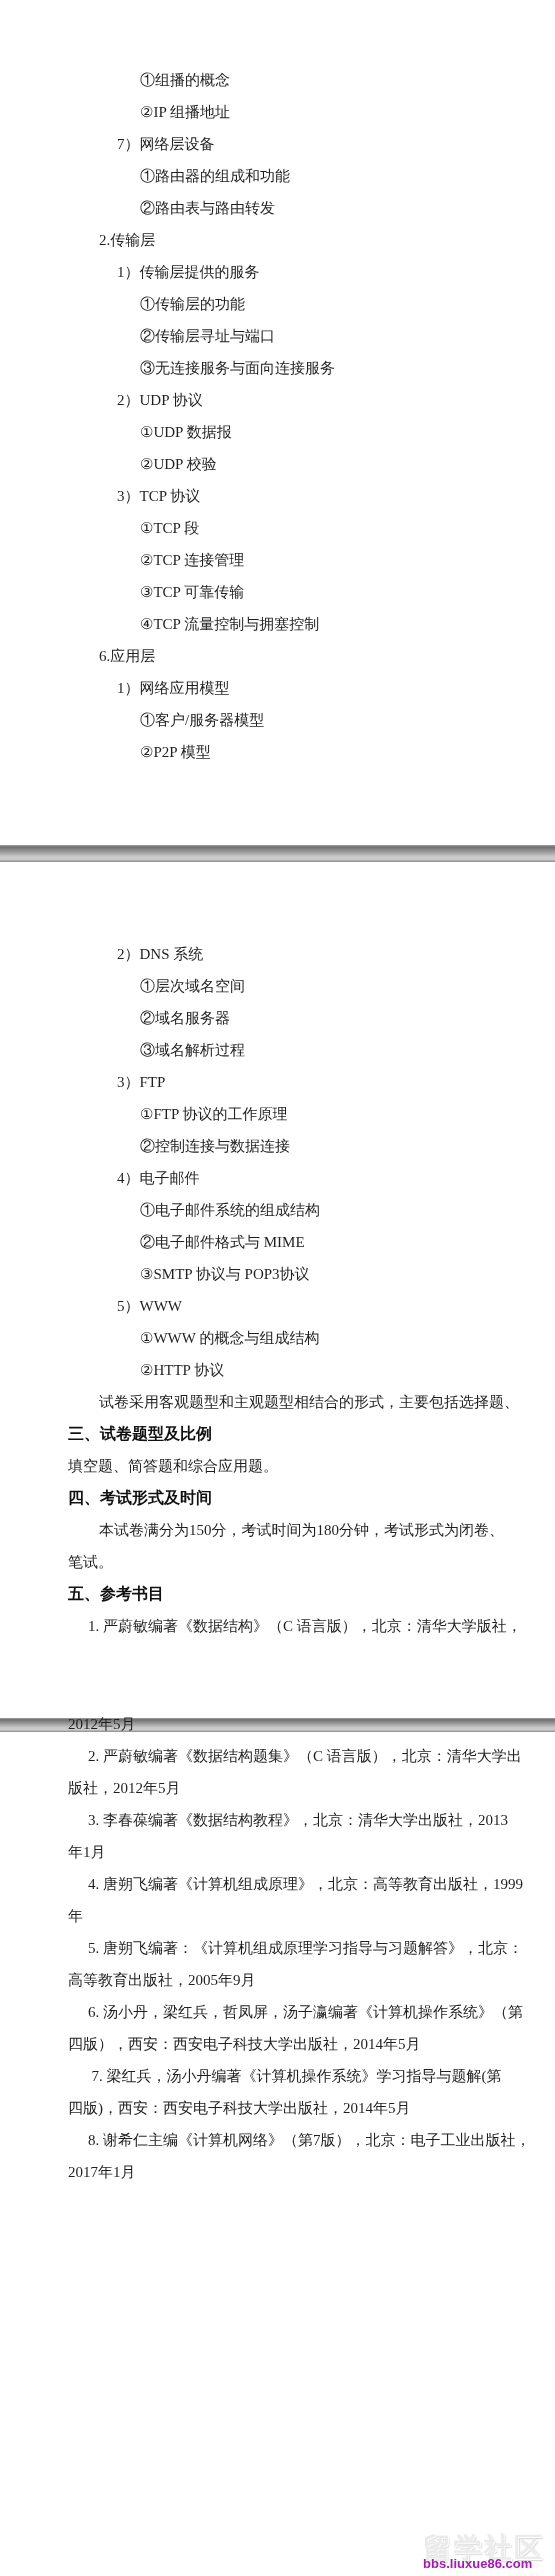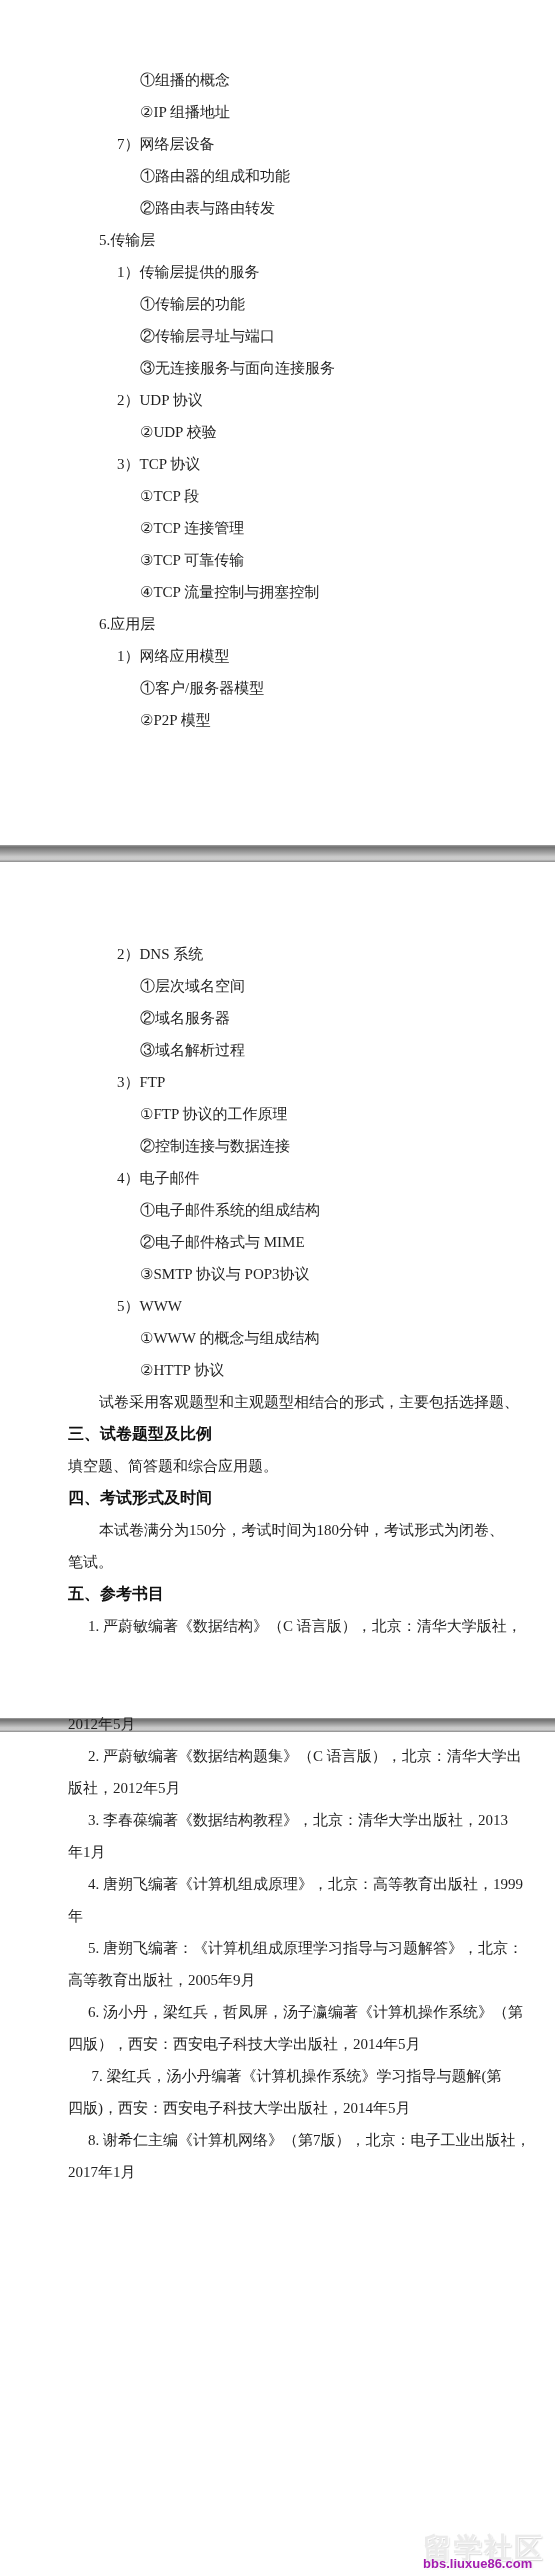--- a/index.html
+++ b/index.html
@@ -69,26 +69,27 @@
 <body>
 
 <div class="doc">
 
   <section class="page" id="page-1">
       <p class="line i3">①组播的概念</p>
       <p class="line i3">②IP 组播地址</p>
       <p class="line i2">7）网络层设备</p>
       <p class="line i3">①路由器的组成和功能</p>
       <p class="line i3">②路由表与路由转发</p>
-      <p class="line i1">5.传输层</p>
+      <p class="line i1">2.传输层</p>
       <p class="line i2">1）传输层提供的服务</p>
       <p class="line i3">①传输层的功能</p>
       <p class="line i3">②传输层寻址与端口</p>
       <p class="line i3">③无连接服务与面向连接服务</p>
       <p class="line i2">2）UDP 协议</p>
+      <p class="line i3">①UDP 数据报</p>
       <p class="line i3">②UDP 校验</p>
       <p class="line i2">3）TCP 协议</p>
       <p class="line i3">①TCP 段</p>
       <p class="line i3">②TCP 连接管理</p>
       <p class="line i3">③TCP 可靠传输</p>
       <p class="line i3">④TCP 流量控制与拥塞控制</p>
       <p class="line i1">6.应用层</p>
       <p class="line i2">1）网络应用模型</p>
       <p class="line i3">①客户/服务器模型</p>
       <p class="line i3">②P2P 模型</p>

